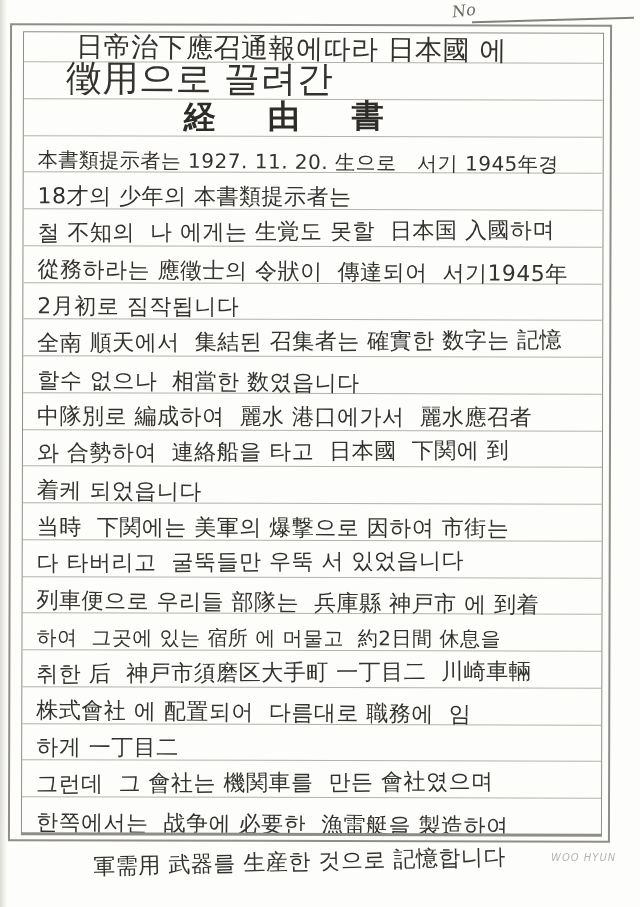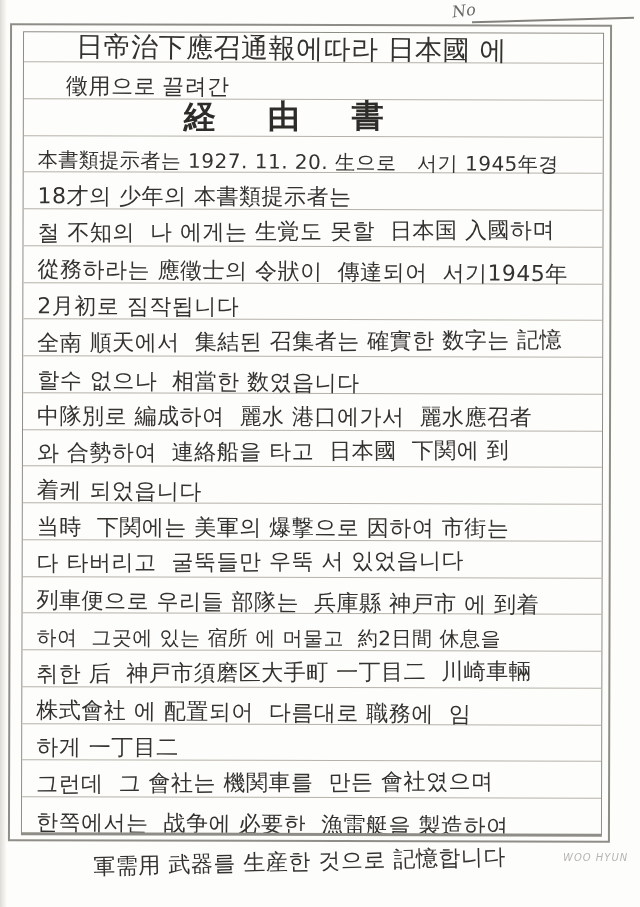--- a/index.html
+++ b/index.html
@@ -49,37 +49,36 @@
     font-size:22px; color:#34322f; letter-spacing:0.5px;
     line-height:1.05;
     transform-origin:left bottom;
     white-space:pre;
   }
   .row:nth-child(3n)   .hw { transform:rotate(-0.5deg); }
   .row:nth-child(3n+1) .hw { transform:rotate(0.4deg); }
   .row.header1 { padding-left:52px; }
   .row.header1 .hw { font-size:27px; }
   .row.header2 { padding-left:42px; }
-  .row.header2 .hw { font-size:22px;font-family:Liberation Serif, serif; }
+  .row.header2 .hw { font-size:36px; }
   .row.titlerow { padding-left:160px; }
   .row.titlerow .hw {
     font-size:32px; font-weight:bold; letter-spacing:52px; color:#2e2c29;
   }
   .row.small .hw { font-size:20px; }
   .footer-line {
     position:absolute; left:93px; top:852px;
     font-size:22px; color:#34322f; letter-spacing:0.5px;
     white-space:pre;
     transform:rotate(-1.4deg); transform-origin:left top;
   }
   .watermark {
     position:absolute; left:551px; top:852px;
     font-size:10px; color:#b7b5b1; letter-spacing:1px;
     font-style:italic;
-    margin-left:12px;
   }
 </style>
 </head>
 <body>
 
 <div class="scan-edge-left"></div>
 
 <span class="no-label">No</span>
 <div class="no-underline"></div>
 

